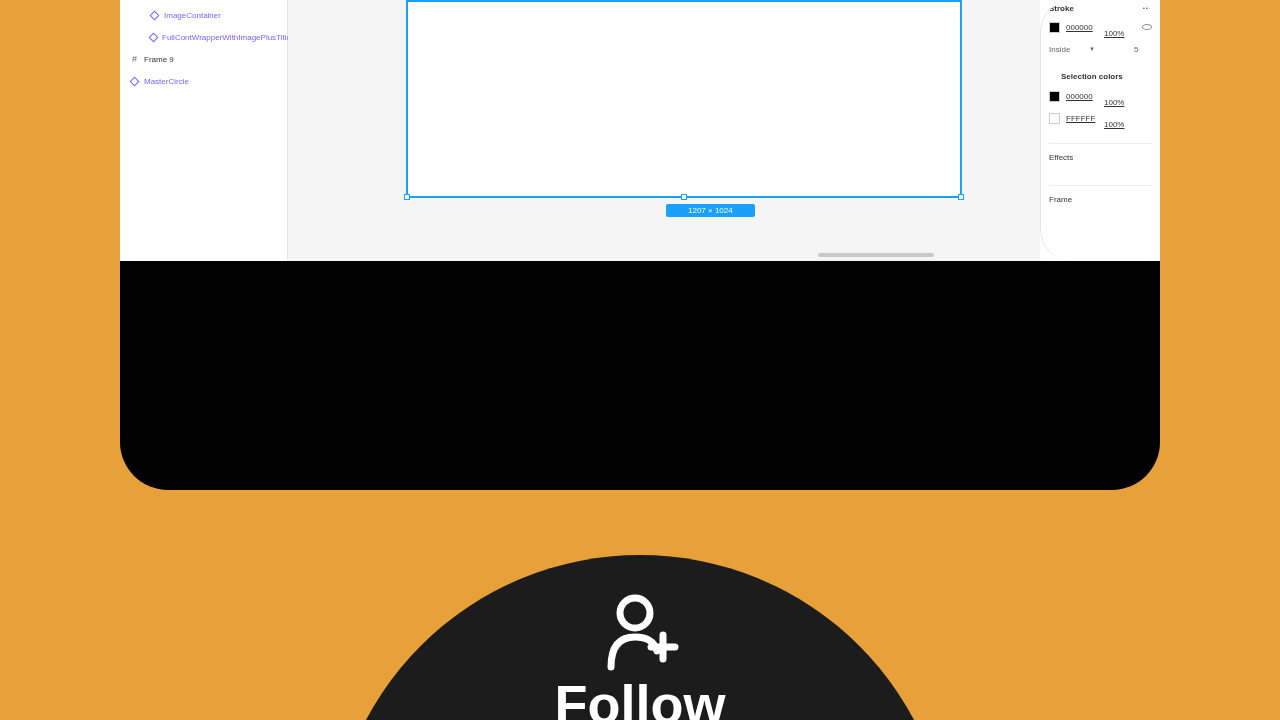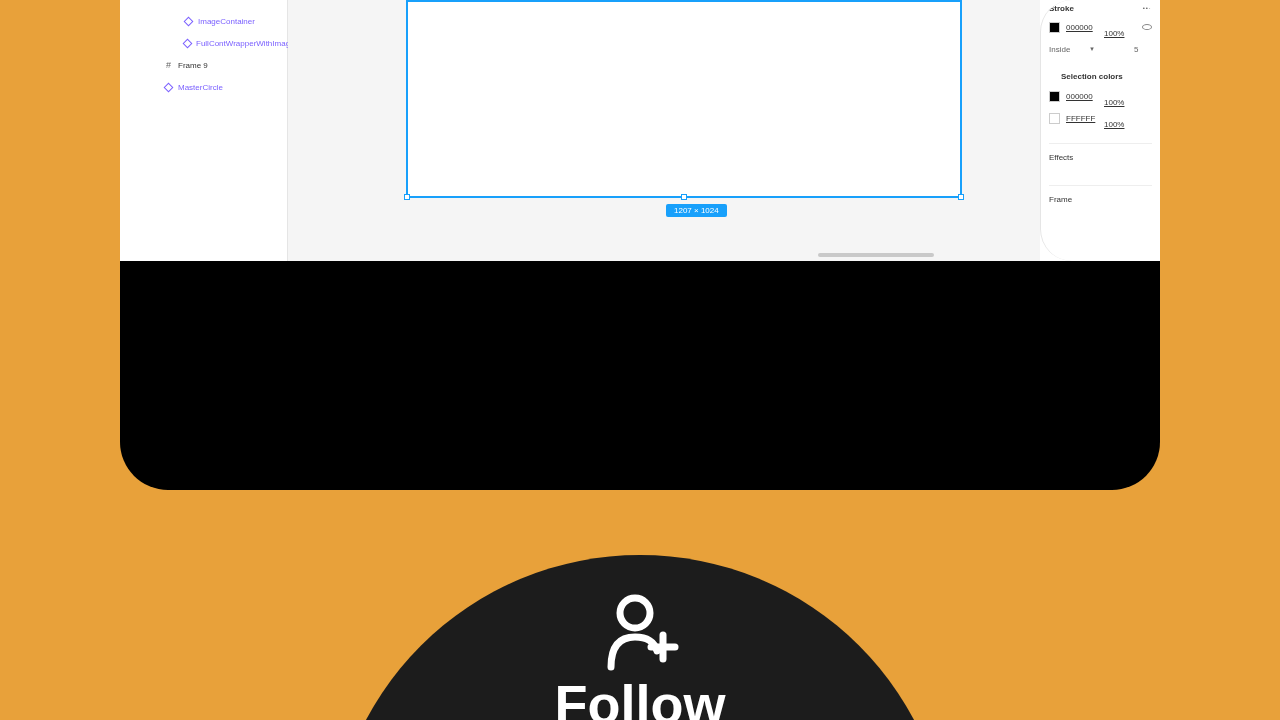--- a/index.html
+++ b/index.html
@@ -32,26 +32,25 @@
   }
   
   .left-panel {
     width: 168px;
     height: 100%;
     border-right: 1px solid #e5e5e5;
     padding-top: 4px;
   }
   .layer-row {
     display: flex;
-    align-items: flex-end;
+    align-items: center;
     height: 22px;
     font-size: 8px;
     color: #7b61ff;
     cursor: pointer;
-    margin-left: 34px;
   }
   .layer-row .icon {
     width: 9px;
     height: 9px;
     margin-right: 5px;
     display: flex;
     align-items: center;
     justify-content: center;
     color: #7b61ff;
   }
@@ -94,21 +93,21 @@
   .sel-handle.bl { left: -4px; bottom: -4px; }
   .sel-handle.br { right: -4px; bottom: -4px; }
   .sel-handle.bm { left: calc(50% - 3px); bottom: -4px; }
   .dim-badge {
     position: absolute;
     left: 378px;
     top: 204px;
     background: #18a0fb;
     color: #fff;
     font-size: 8px;
-    padding: 2px 8px;
+    padding: 2px 22px;
     border-radius: 2px;
   }
   .scroll-indicator {
     position: absolute;
     bottom: 4px;
     left: 530px;
     width: 116px;
     height: 4px;
     background: #c9c9c9;
     border-radius: 2px;

